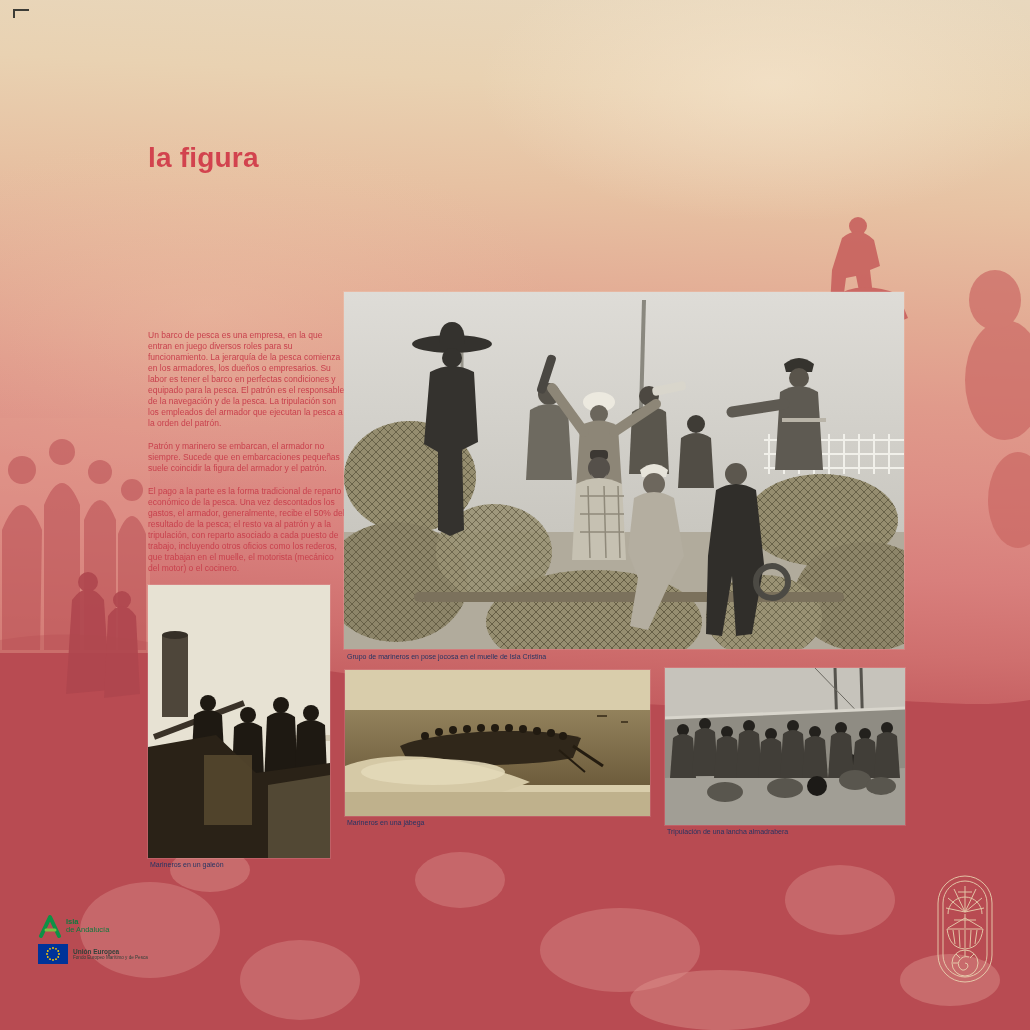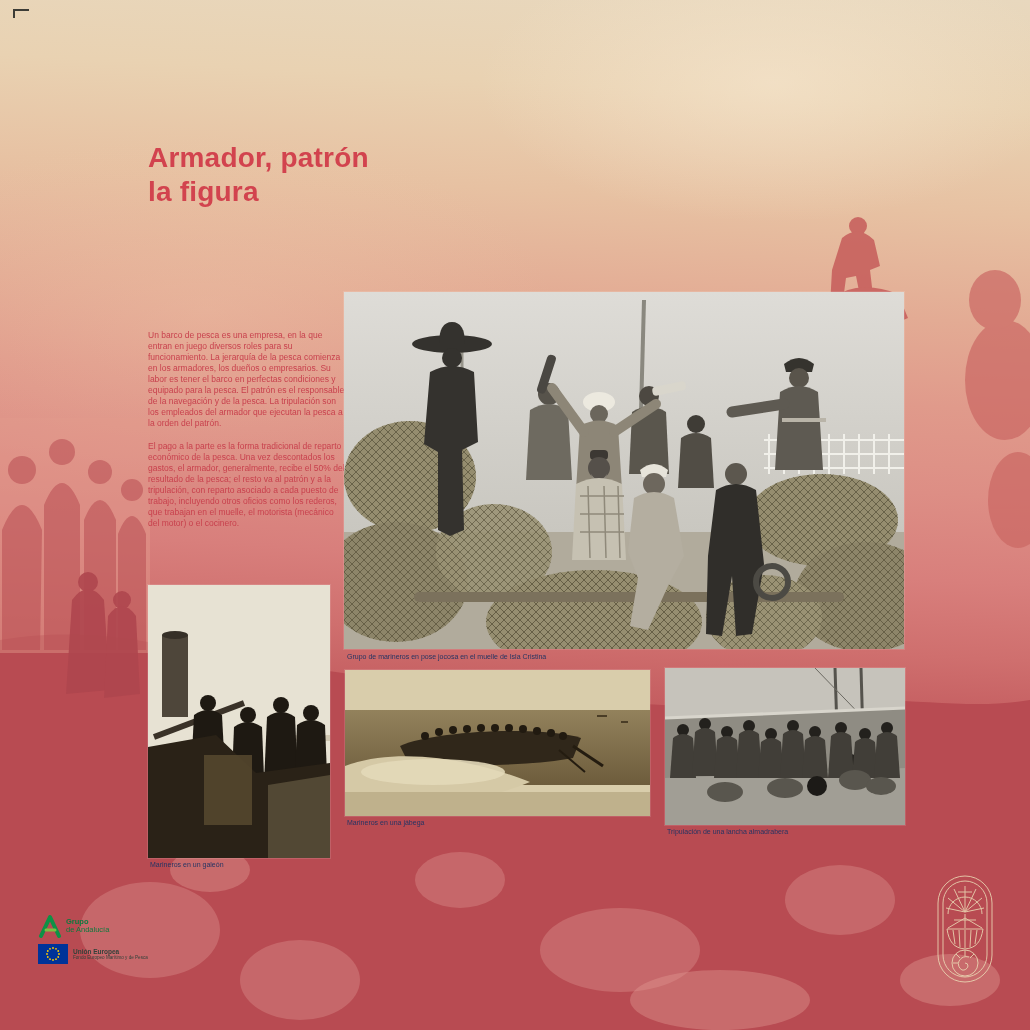--- a/index.html
+++ b/index.html
@@ -99,26 +99,26 @@
       <ellipse cx="950" cy="980" rx="50" ry="26"></ellipse>
     </g>
   </svg>
 
   <div class="crop-mark">
       <span class="h"></span>
       <span class="v"></span>
     </div>
 
   <h1 class="title">
-    <div>Armador, patrón</div>
     <div>la figura</div>
   </h1>
 
   <div class="body-text">
     <p>Un barco de pesca es una empresa, en la que entran en juego diversos roles para su funcionamiento. La jerarquía de la pesca comienza en los armadores, los dueños o empresarios. Su labor es tener el barco en perfectas condiciones y equipado para la pesca. El patrón es el responsable de la navegación y de la pesca. La tripulación son los empleados del armador que ejecutan la pesca a la orden del patrón.</p>
+    <p>Patrón y marinero se embarcan, el armador no siempre. Sucede que en embarcaciones pequeñas suele coincidir la figura del armador y el patrón.</p>
     <p>El pago a la parte es la forma tradicional de reparto económico de la pesca. Una vez descontados los gastos, el armador, generalmente, recibe el 50% del resultado de la pesca; el resto va al patrón y a la tripulación, con reparto asociado a cada puesto de trabajo, incluyendo otros oficios como los rederos, que trabajan en el muelle, el motorista (mecánico del motor) o el cocinero.</p>
   </div>
 
   <figure class="photo ph-group">
     <svg viewBox="0 0 560 357" width="560" height="357">
       <defs>
         <pattern id="net" width="8" height="8" patternUnits="userSpaceOnUse">
           <path d="M0,8 L8,0 M0,0 L8,8" stroke="#5d573f" stroke-width="1" fill="none"></path>
         </pattern>
         <linearGradient id="sky" x1="0" y1="0" x2="0" y2="1">
@@ -346,21 +346,21 @@
   </figure>
   <figcaption class="caption cap-almadraba">Tripulación de una lancha almadrabera</figcaption>
 
   <div class="logos">
     <div class="junta">
       <svg width="24" height="24" viewBox="0 0 24 24">
         <path d="M3,22 L12,3 L21,22" fill="none" stroke="#0d9246" stroke-width="4" stroke-linecap="round" stroke-linejoin="round"></path>
         <path d="M8,16 L17,16" stroke="#7ac142" stroke-width="3" stroke-linecap="round"></path>
       </svg>
       <div class="junta-text">
-        <div class="l1">Grupo</div>
+        <div class="l1">Isla</div>
         <div class="l2">de Andalucía</div>
       </div>
     </div>
     <div class="eu">
       <div class="eu-flag">
         <svg width="30" height="20" viewBox="0 0 30 20">
           <g fill="#ffcc00">
             <circle cx="15" cy="4" r="0.9"></circle>
               <circle cx="18" cy="4.8" r="0.9"></circle>
               <circle cx="20.2" cy="7" r="0.9"></circle>

